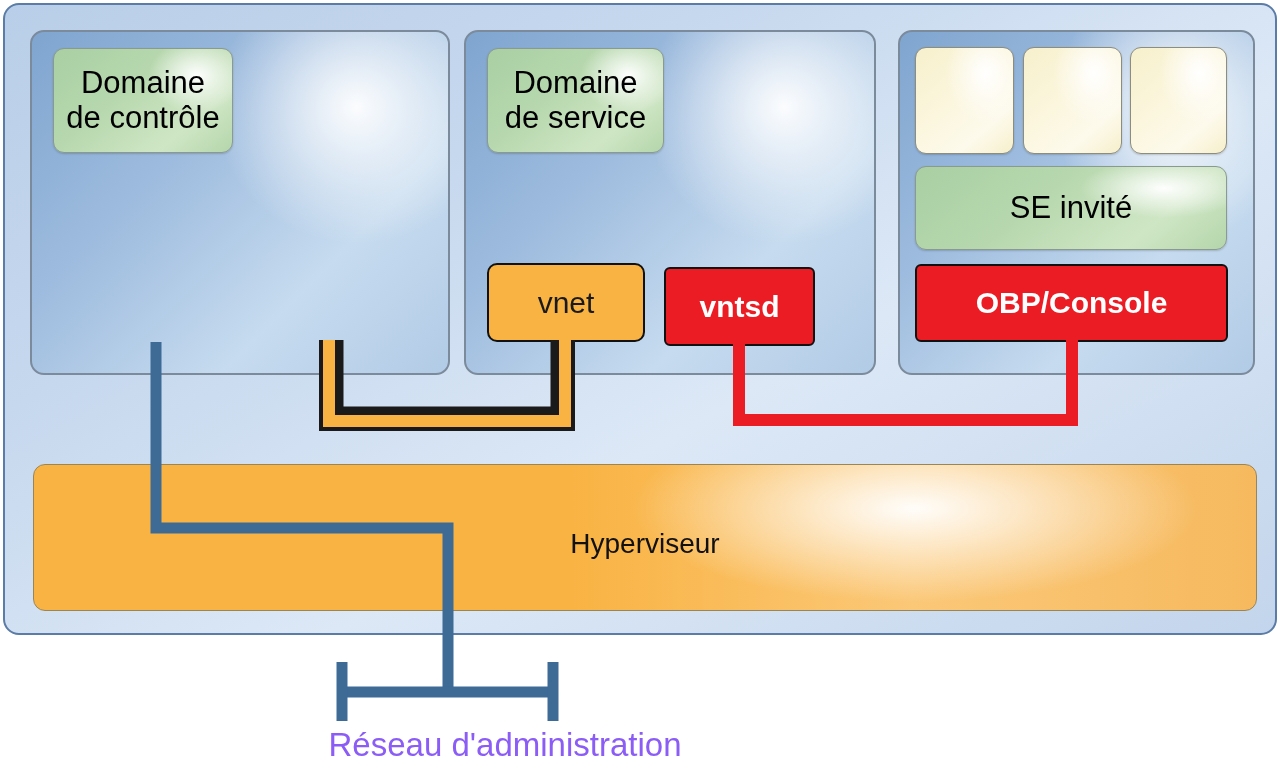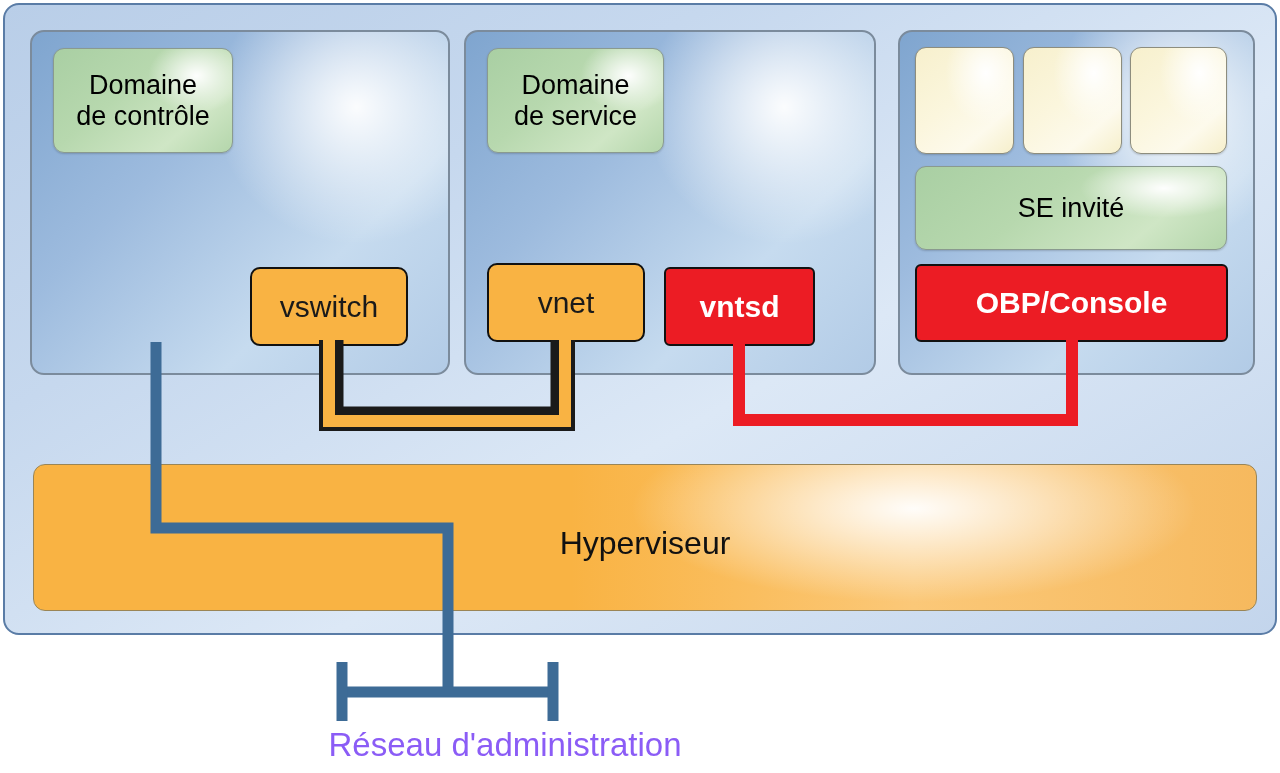--- a/index.html
+++ b/index.html
@@ -33,21 +33,21 @@
     position:absolute;box-sizing:border-box;
     display:flex;align-items:center;justify-content:center;
     text-align:center;line-height:1.12;
   }
 
   .node-green{
     border:1px solid #8a9a8f;border-radius:11px;
     background:
       radial-gradient(ellipse 45% 60% at 80% 26%, rgba(255,255,255,.98) 0%, rgba(255,255,255,0) 60%),
       linear-gradient(140deg,#a9cfa3 0%,#b7d8ae 40%,#cfe6c5 75%,#b4d6ab 100%);
-    color:#000;font-size:27px;
+    color:#000;font-size:31px;
     box-shadow:0 1px 2px rgba(0,0,0,.18);
   }
   .node-cream{
     border:1px solid #8d8d7e;border-radius:11px;
     background:
       radial-gradient(ellipse 60% 70% at 72% 24%, rgba(255,255,255,1) 0%, rgba(255,255,255,0) 70%),
       linear-gradient(140deg,#f7f0cd 0%,#fbf6dd 45%,#fdfaec 75%,#f6efcb 100%);
     box-shadow:0 1px 2px rgba(0,0,0,.18);
   }
   .node-blue{
@@ -83,21 +83,21 @@
 
   
   #hypervisor-bar{
     position:absolute;left:28px;top:459px;width:1224px;height:147px;
     border:1px solid #9a8556;border-radius:12px;box-sizing:border-box;
     background:
       radial-gradient(ellipse 34% 95% at 72% 30%, rgba(255,255,255,.96) 0%, rgba(255,255,255,0) 68%),
       linear-gradient(90deg,#f9b343 0%,#f9b343 44%,#fbc878 72%,#f6b95e 100%);
     display:flex;align-items:center;justify-content:center;
   }
-  #hypervisor-label{font-size:32px;color:#111;margin-top:12px;}
+  #hypervisor-label{font-size:28px;color:#111;margin-top:12px;}
 
   
   #connectors{position:absolute;left:0;top:0;width:1280px;height:773px;pointer-events:none;}
 
   
   #network-label{
     position:absolute;left:0;top:726px;width:1010px;text-align:center;
     font-size:33px;color:#8b5cf6;
   }
 </style>
@@ -120,23 +120,20 @@
   </div>
 
   <div class="node node-green" id="node-control-domain">
     <span>
       <span>Domaine</span><br>
       <span>de contrôle</span>
     </span>
   </div>
 
 
-  <div class="node node-orange" id="node-vswitch">
-    <span>vswitch</span>
-  </div>
 
   <div class="node node-green" id="node-service-domain">
     <span>
       <span>Domaine</span><br>
       <span>de service</span>
     </span>
   </div>
 
   <div class="node node-orange" id="node-vnet">
     <span>vnet</span>

